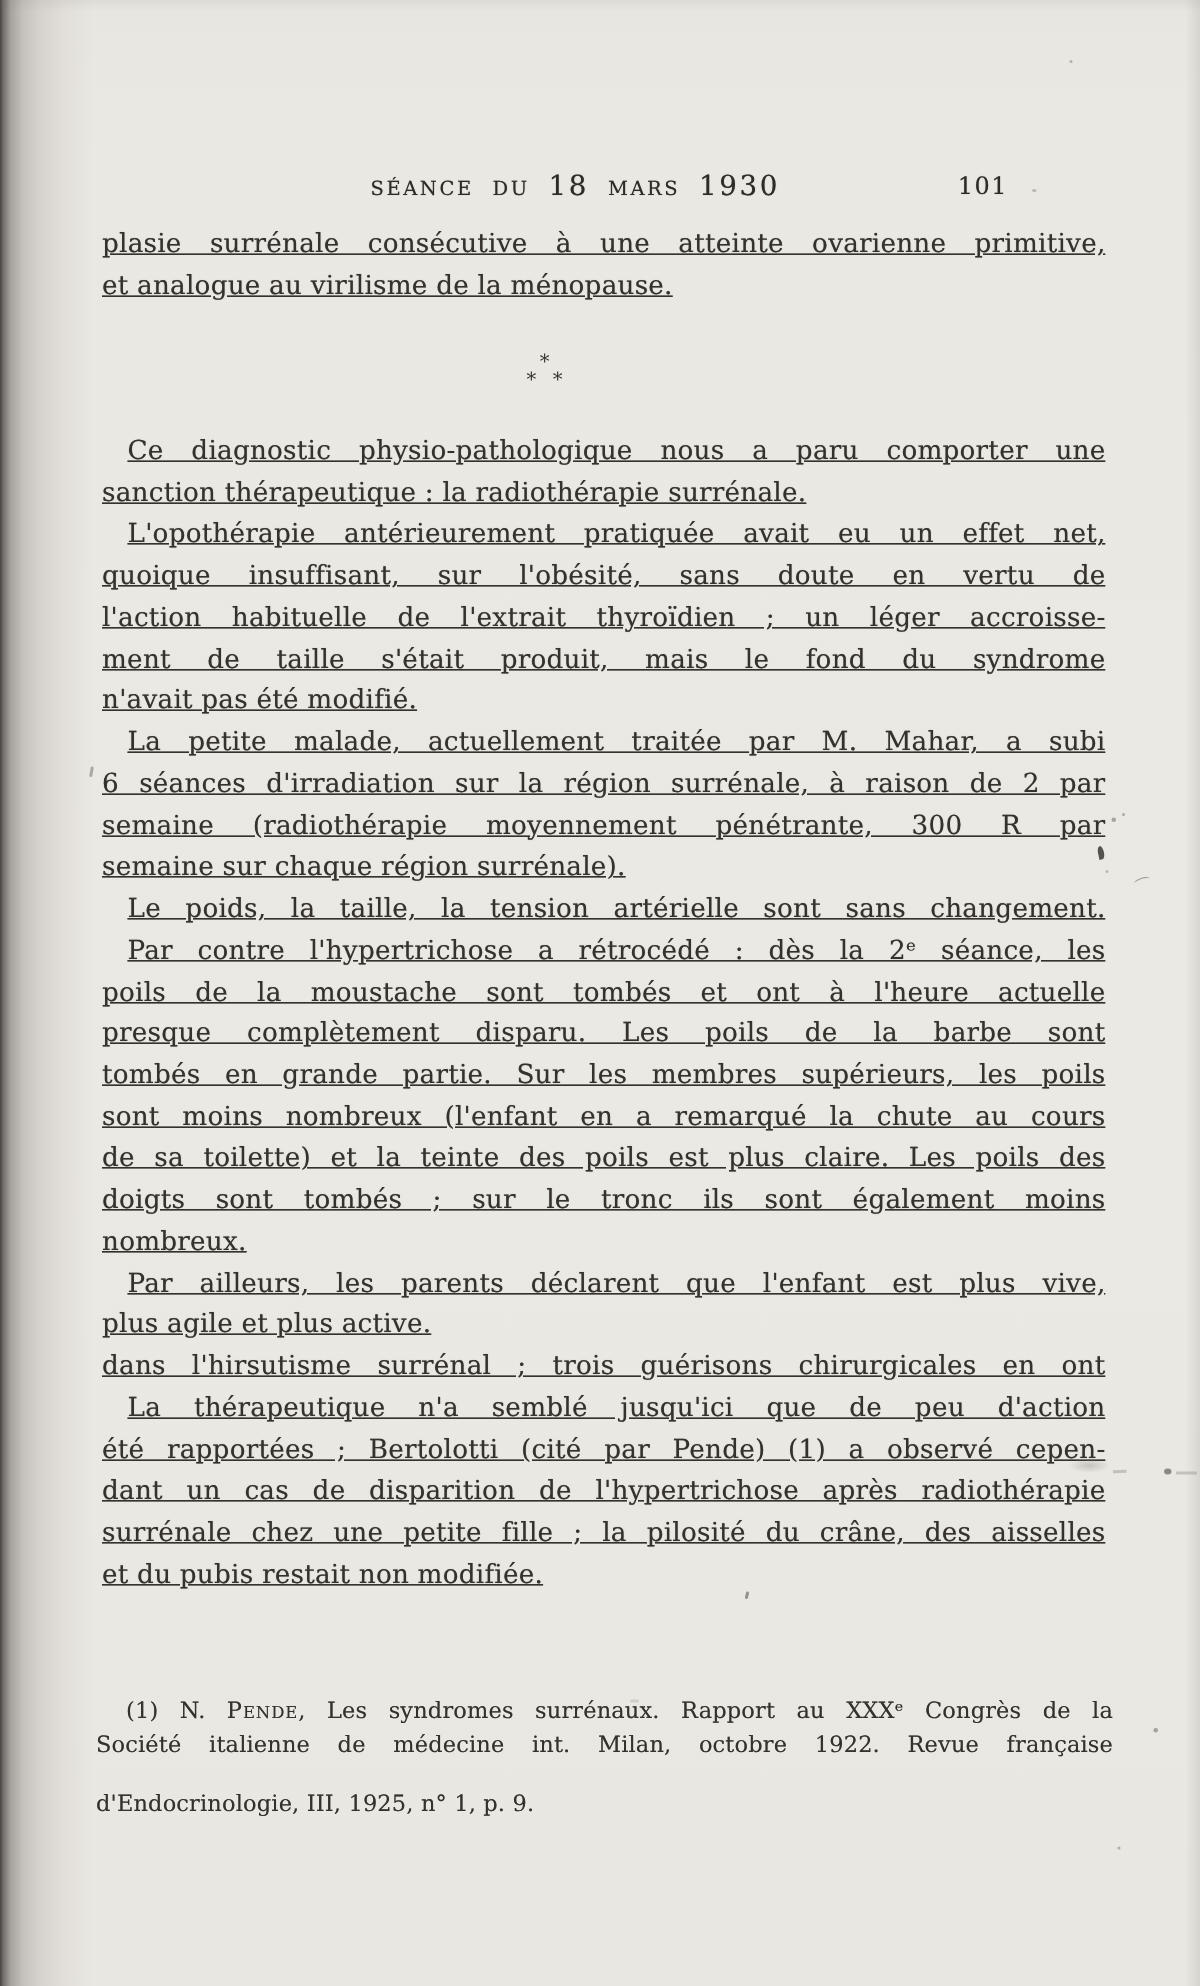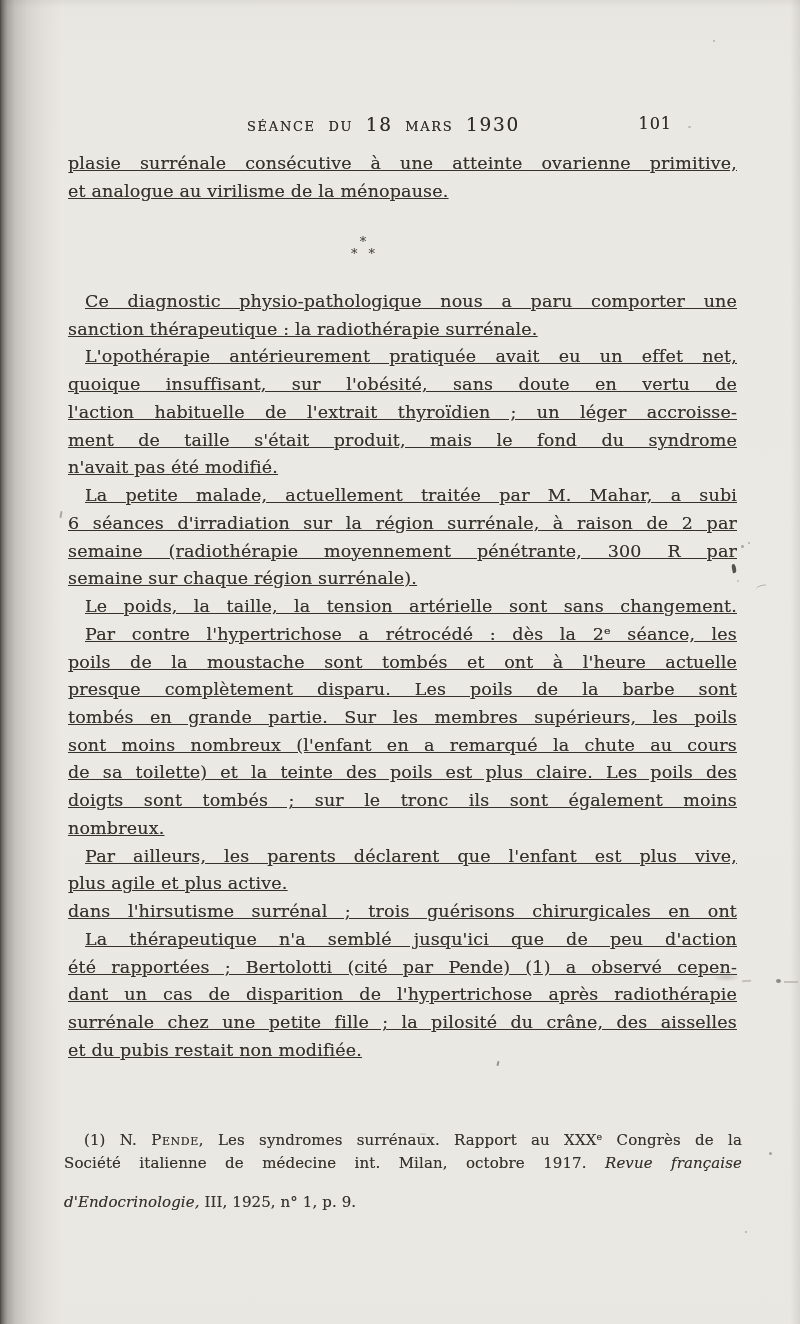--- a/index.html
+++ b/index.html
@@ -66,21 +66,21 @@
   .foot { top:1129px; left:64px; width:678px; }
   .fline {
     height:23.2px; line-height:23.2px; font-size:15px;
     text-align:justify; text-align-last:justify;
     letter-spacing:0.1px; overflow:hidden;
     text-shadow:0 0 0.4px rgba(53,49,43,0.5);
   }
   .fline.f1 { text-indent:20px; }
   .fline.last { text-align-last:left;margin-top:16px; }
   .sc { font-variant:small-caps; letter-spacing:0.6px; }
-  .it { font-style:italic; }
+  .it { }
   
   .art { position:absolute; pointer-events:none; }
   .a-quote1 { left:60px; top:511px; width:2px; height:7px; background:#96928c;
               border-radius:1px; transform:rotate(10deg); opacity:.75; }
   .a-comma { left:732px; top:564px; width:4px; height:9px; background:#45423d;
              border-radius:60% 60% 60% 0; transform:rotate(-12deg); opacity:.9; }
   .a-dot1 { left:741px; top:545px; width:3px; height:3px; background:#8c8883;
             border-radius:50%; opacity:.7; }
   .a-dot2 { left:748px; top:542px; width:2px; height:2px; background:#938f89;
             border-radius:50%; opacity:.7; }
@@ -178,21 +178,21 @@
       <div class="line">été rapportées ; Bertolotti (cité par Pende) (1) a observé cepen-</div>
       <div class="line">dant un cas de disparition de l'hypertrichose après radiothérapie</div>
       <div class="line">surrénale chez une petite fille ; la pilosité du crâne, des aisselles</div>
       <div class="line last">et du pubis restait non modifiée.</div>
     </div>
 
   </div>
 
   <div class="col foot">
     <div class="fline f1"><span>(1) N. </span><span class="sc">Pende</span><span>, Les syndromes surrénaux. Rapport au XXXᵉ Congrès de la</span></div>
-    <div class="fline"><span>Société italienne de médecine int. Milan, octobre 1917. </span><span class="it">Revue française</span></div>
+    <div class="fline"><span>Société italienne de médecine int. Milan, octobre 1922. </span><span class="it">Revue française</span></div>
     <div class="fline last"><span class="it">d'Endocrinologie,</span><span> III, 1925, n° 1, p. 9.</span></div>
   </div>
 
   <div class="art a-quote1"></div>
   <div class="art a-comma"></div>
   <div class="art a-dot1"></div>
   <div class="art a-dot2"></div>
   <div class="art a-dot3"></div>
   <div class="art a-squig"></div>
   <div class="art a-smear"></div>

